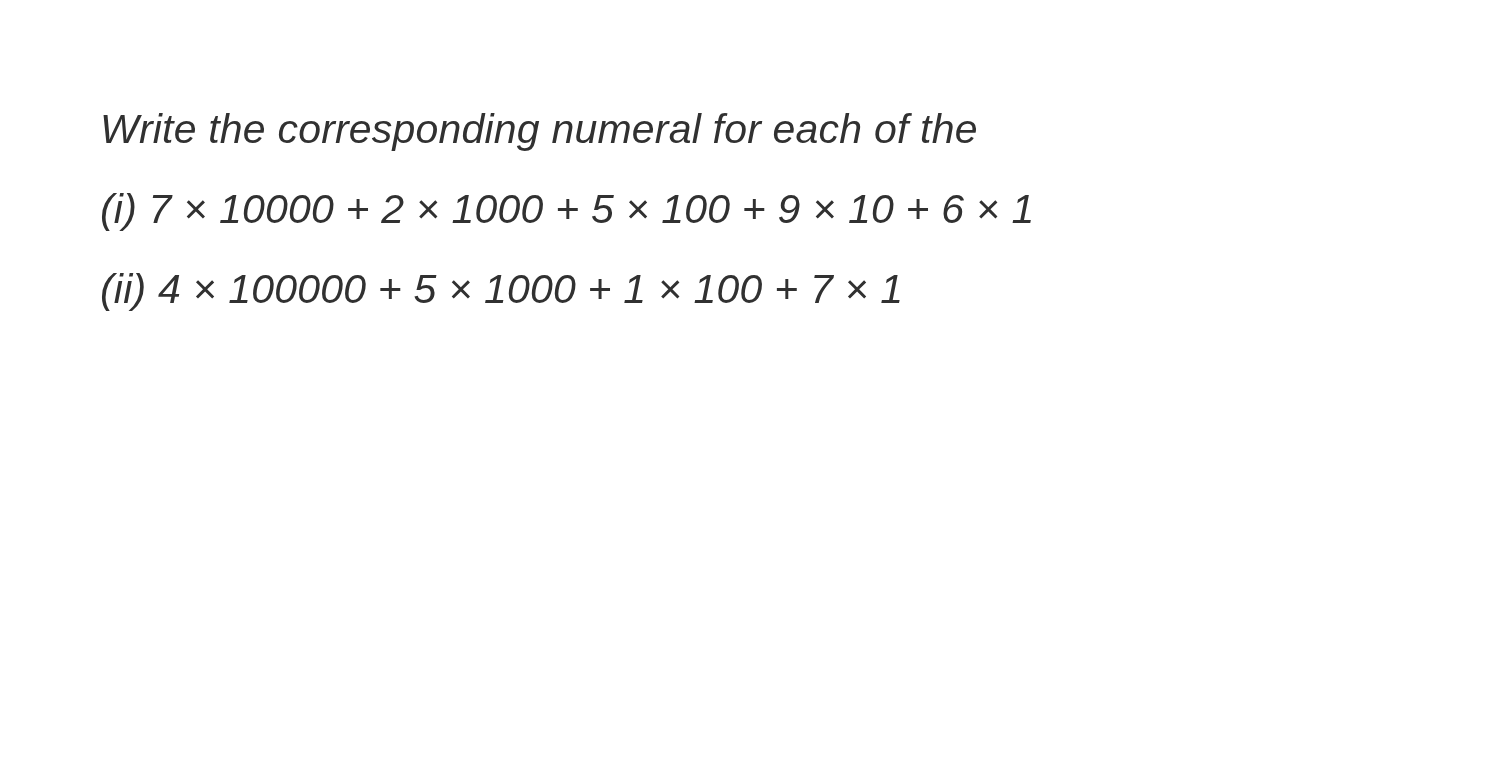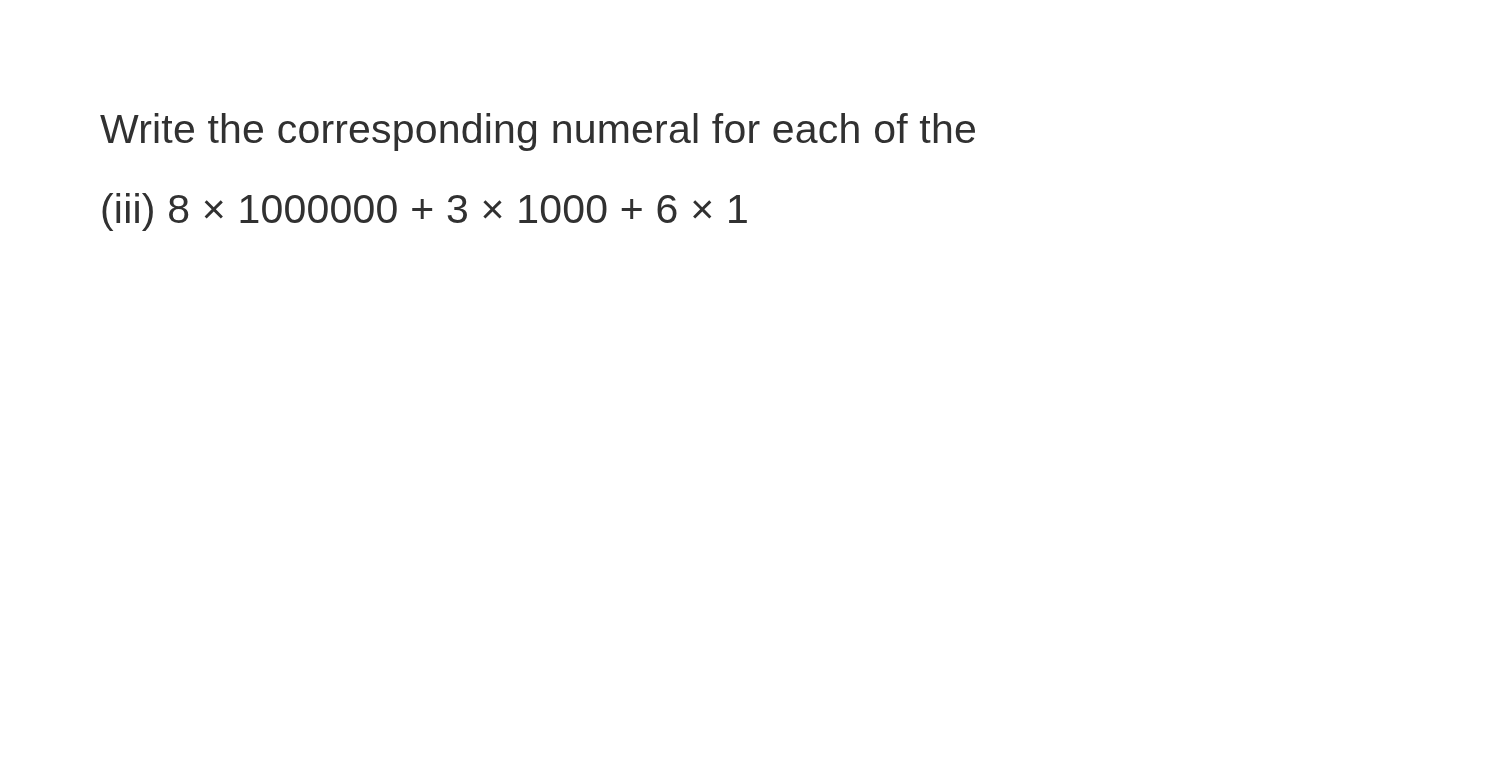--- a/index.html
+++ b/index.html
@@ -12,21 +12,23 @@
     color: #313131;
   }
   .content {
     padding: 90px 100px 0 100px;
     font-size: 41px;
     line-height: 1.95;
     letter-spacing: 0.2px;
   }
   .line {
     display: block;
+    font-style: italic;
   }
 </style>
 </head>
 <body>
 
 <div class="content">
   <span class="line">Write the corresponding numeral for each of the</span>
-  <span class="line">(iii) 8 × 1000000 + 3 × 1000 + 6 × 1</span>
+  <span class="line">(i) 7 × 10000 + 2 × 1000 + 5 × 100 + 9 × 10 + 6 × 1</span>
+  <span class="line">(ii) 4 × 100000 + 5 × 1000 + 1 × 100 + 7 × 1</span>
 </div>
 
 </body></html>

